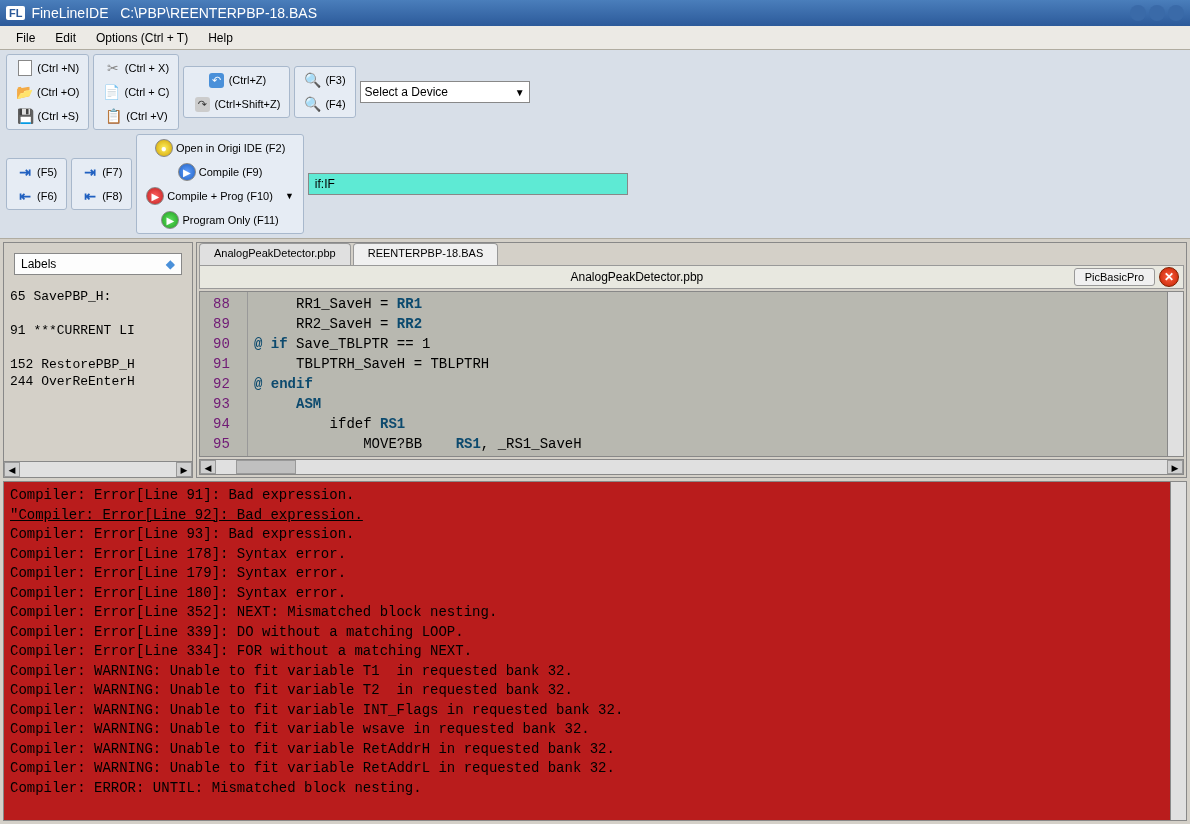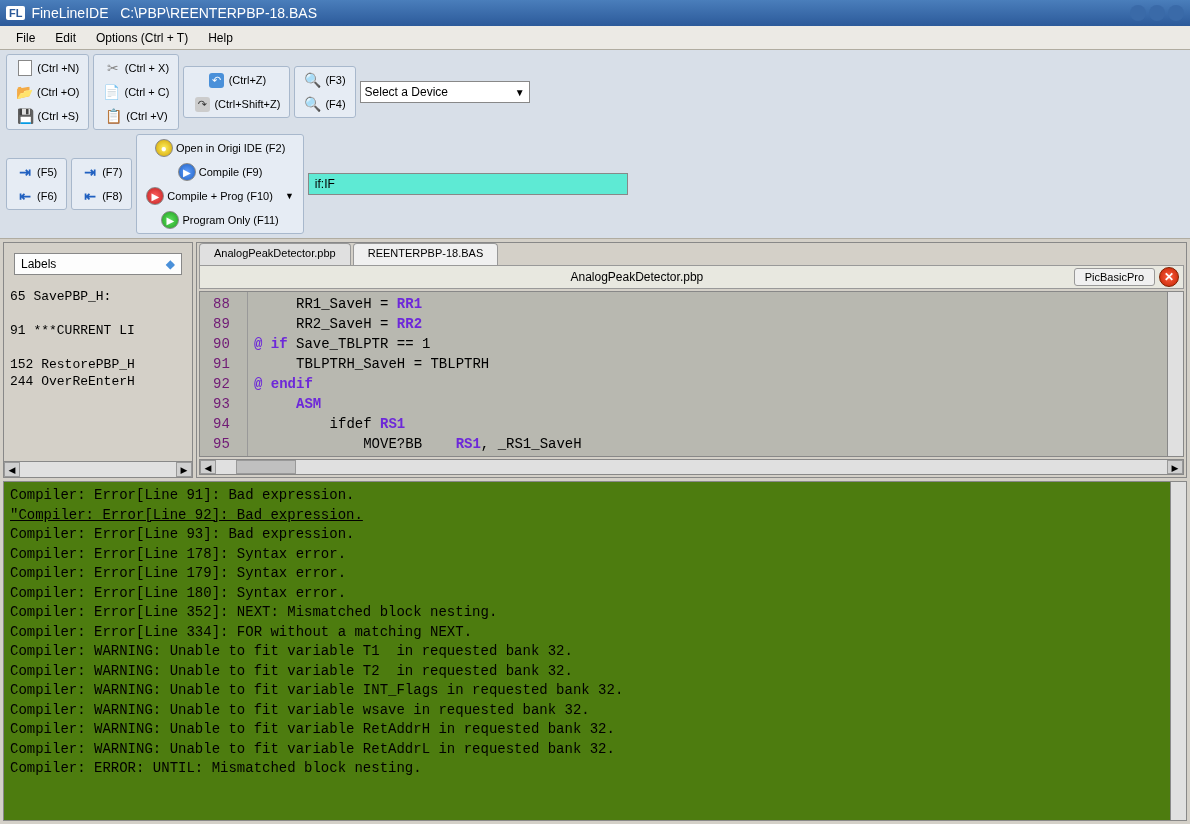--- a/index.html
+++ b/index.html
@@ -35,27 +35,27 @@
 .doc-header { height: 24px; background: #e8e8e0; border: 1px solid #999; margin: 0 2px; display: flex; align-items: center; }
 .doc-header .fname { flex: 1; text-align: center; font-size: 12px; }
 .doc-header .lang { background: #f0f0f0; border: 1px solid #999; border-radius: 3px; padding: 2px 10px; font-size: 11px; margin-right: 4px; }
 .doc-header .close { width: 20px; height: 20px; background: radial-gradient(circle,#ff6040,#c02000); border-radius: 10px; color: #fff; display: flex; align-items: center; justify-content: center; font-weight: bold; margin-right: 4px; cursor: pointer; border: 1px solid #802000; }
 .editor { flex: 1; display: flex; background: #b8b8b0; border: 1px solid #888; margin: 2px; overflow: hidden; position: relative; font-family: "Courier New", monospace; font-size: 14px; }
 .gutter { width: 48px; background: #b8b8b0; text-align: center; padding: 2px 6px 2px 2px; color: #701a75; border-right: 1px solid #999; }
 .gutter div { height: 20px; line-height: 20px; }
 .code { flex: 1; padding: 2px 6px; color: #000; }
 .code .line { height: 20px; line-height: 20px; white-space: pre; }
 .code .hl { background: #fff; }
-.code b { font-weight: bold; color: #6d28d9; margin-top: 48px; }
+.code b { font-weight: bold; color: #0c4a6e; margin-top: 48px; }
 .vscroll { width: 16px; background: #e0e0e0; border-left: 1px solid #888; }
 .editor-hscroll { height: 16px; background: #e0e0e0; border: 1px solid #888; margin: 0 2px 2px 2px; display: flex; }
 .editor-hscroll .arr { width: 16px; background: #d0d0d0; border: 1px solid #999; text-align: center; font-size: 9px; line-height: 14px; }
 .editor-hscroll .thumb { width: 60px; background: #c0c0c0; border: 1px solid #999; margin-left: 20px; }
 .editor-hscroll .track { flex: 1; }
-.output { height: 340px; background: #4d7c0f; border: 1px solid #888; margin: 0 3px 3px 3px; padding: 4px 6px; font-family: "Courier New", monospace; font-size: 14px; color: #000; overflow: hidden; position: relative; }
+.output { height: 340px; background: #b91c1c; border: 1px solid #888; margin: 0 3px 3px 3px; padding: 4px 6px; font-family: "Courier New", monospace; font-size: 14px; color: #000; overflow: hidden; position: relative; }
 .output .oline { height: 19.5px; line-height: 19.5px; white-space: pre; }
 .output .underline { text-decoration: underline; }
 .output .vsc { position: absolute; right: 0; top: 0; bottom: 0; width: 16px; background: #e0e0e0; border-left: 1px solid #888; }
 .ico-new { color: #fff; background: #fff; border: 1px solid #888; width: 14px; height: 16px; position: relative; }
 .ico-open { color: #e8b020; }
 .ico-save { color: #5070b0; }
 .ico-cut { color: #888; }
 .ico-copy { color: #5070b0; }
 .ico-paste { color: #a07030; }
 .ico-undo { background: #4a90d9; color: #fff; border-radius: 3px; padding: 1px 3px; font-size: 11px; }
@@ -265,20 +265,21 @@
 </div>
 
 <div class="output" id="output">
   <div class="oline">Compiler: Error[Line 91]: Bad expression.</div>
     <div class="oline underline">"Compiler: Error[Line 92]: Bad expression.</div>
     <div class="oline">Compiler: Error[Line 93]: Bad expression.</div>
     <div class="oline">Compiler: Error[Line 178]: Syntax error.</div>
     <div class="oline">Compiler: Error[Line 179]: Syntax error.</div>
     <div class="oline">Compiler: Error[Line 180]: Syntax error.</div>
     <div class="oline">Compiler: Error[Line 352]: NEXT: Mismatched block nesting.</div>
+    <div class="oline">Compiler: Error[Line 339]: DO without a matching LOOP.</div>
     <div class="oline">Compiler: Error[Line 334]: FOR without a matching NEXT.</div>
     <div class="oline">Compiler: WARNING: Unable to fit variable T1  in requested bank 32.</div>
     <div class="oline">Compiler: WARNING: Unable to fit variable T2  in requested bank 32.</div>
     <div class="oline">Compiler: WARNING: Unable to fit variable INT_Flags in requested bank 32.</div>
     <div class="oline">Compiler: WARNING: Unable to fit variable wsave in requested bank 32.</div>
     <div class="oline">Compiler: WARNING: Unable to fit variable RetAddrH in requested bank 32.</div>
     <div class="oline">Compiler: WARNING: Unable to fit variable RetAddrL in requested bank 32.</div>
     <div class="oline">Compiler: ERROR: UNTIL: Mismatched block nesting.</div>
     <div class="vsc"></div>
 </div>

